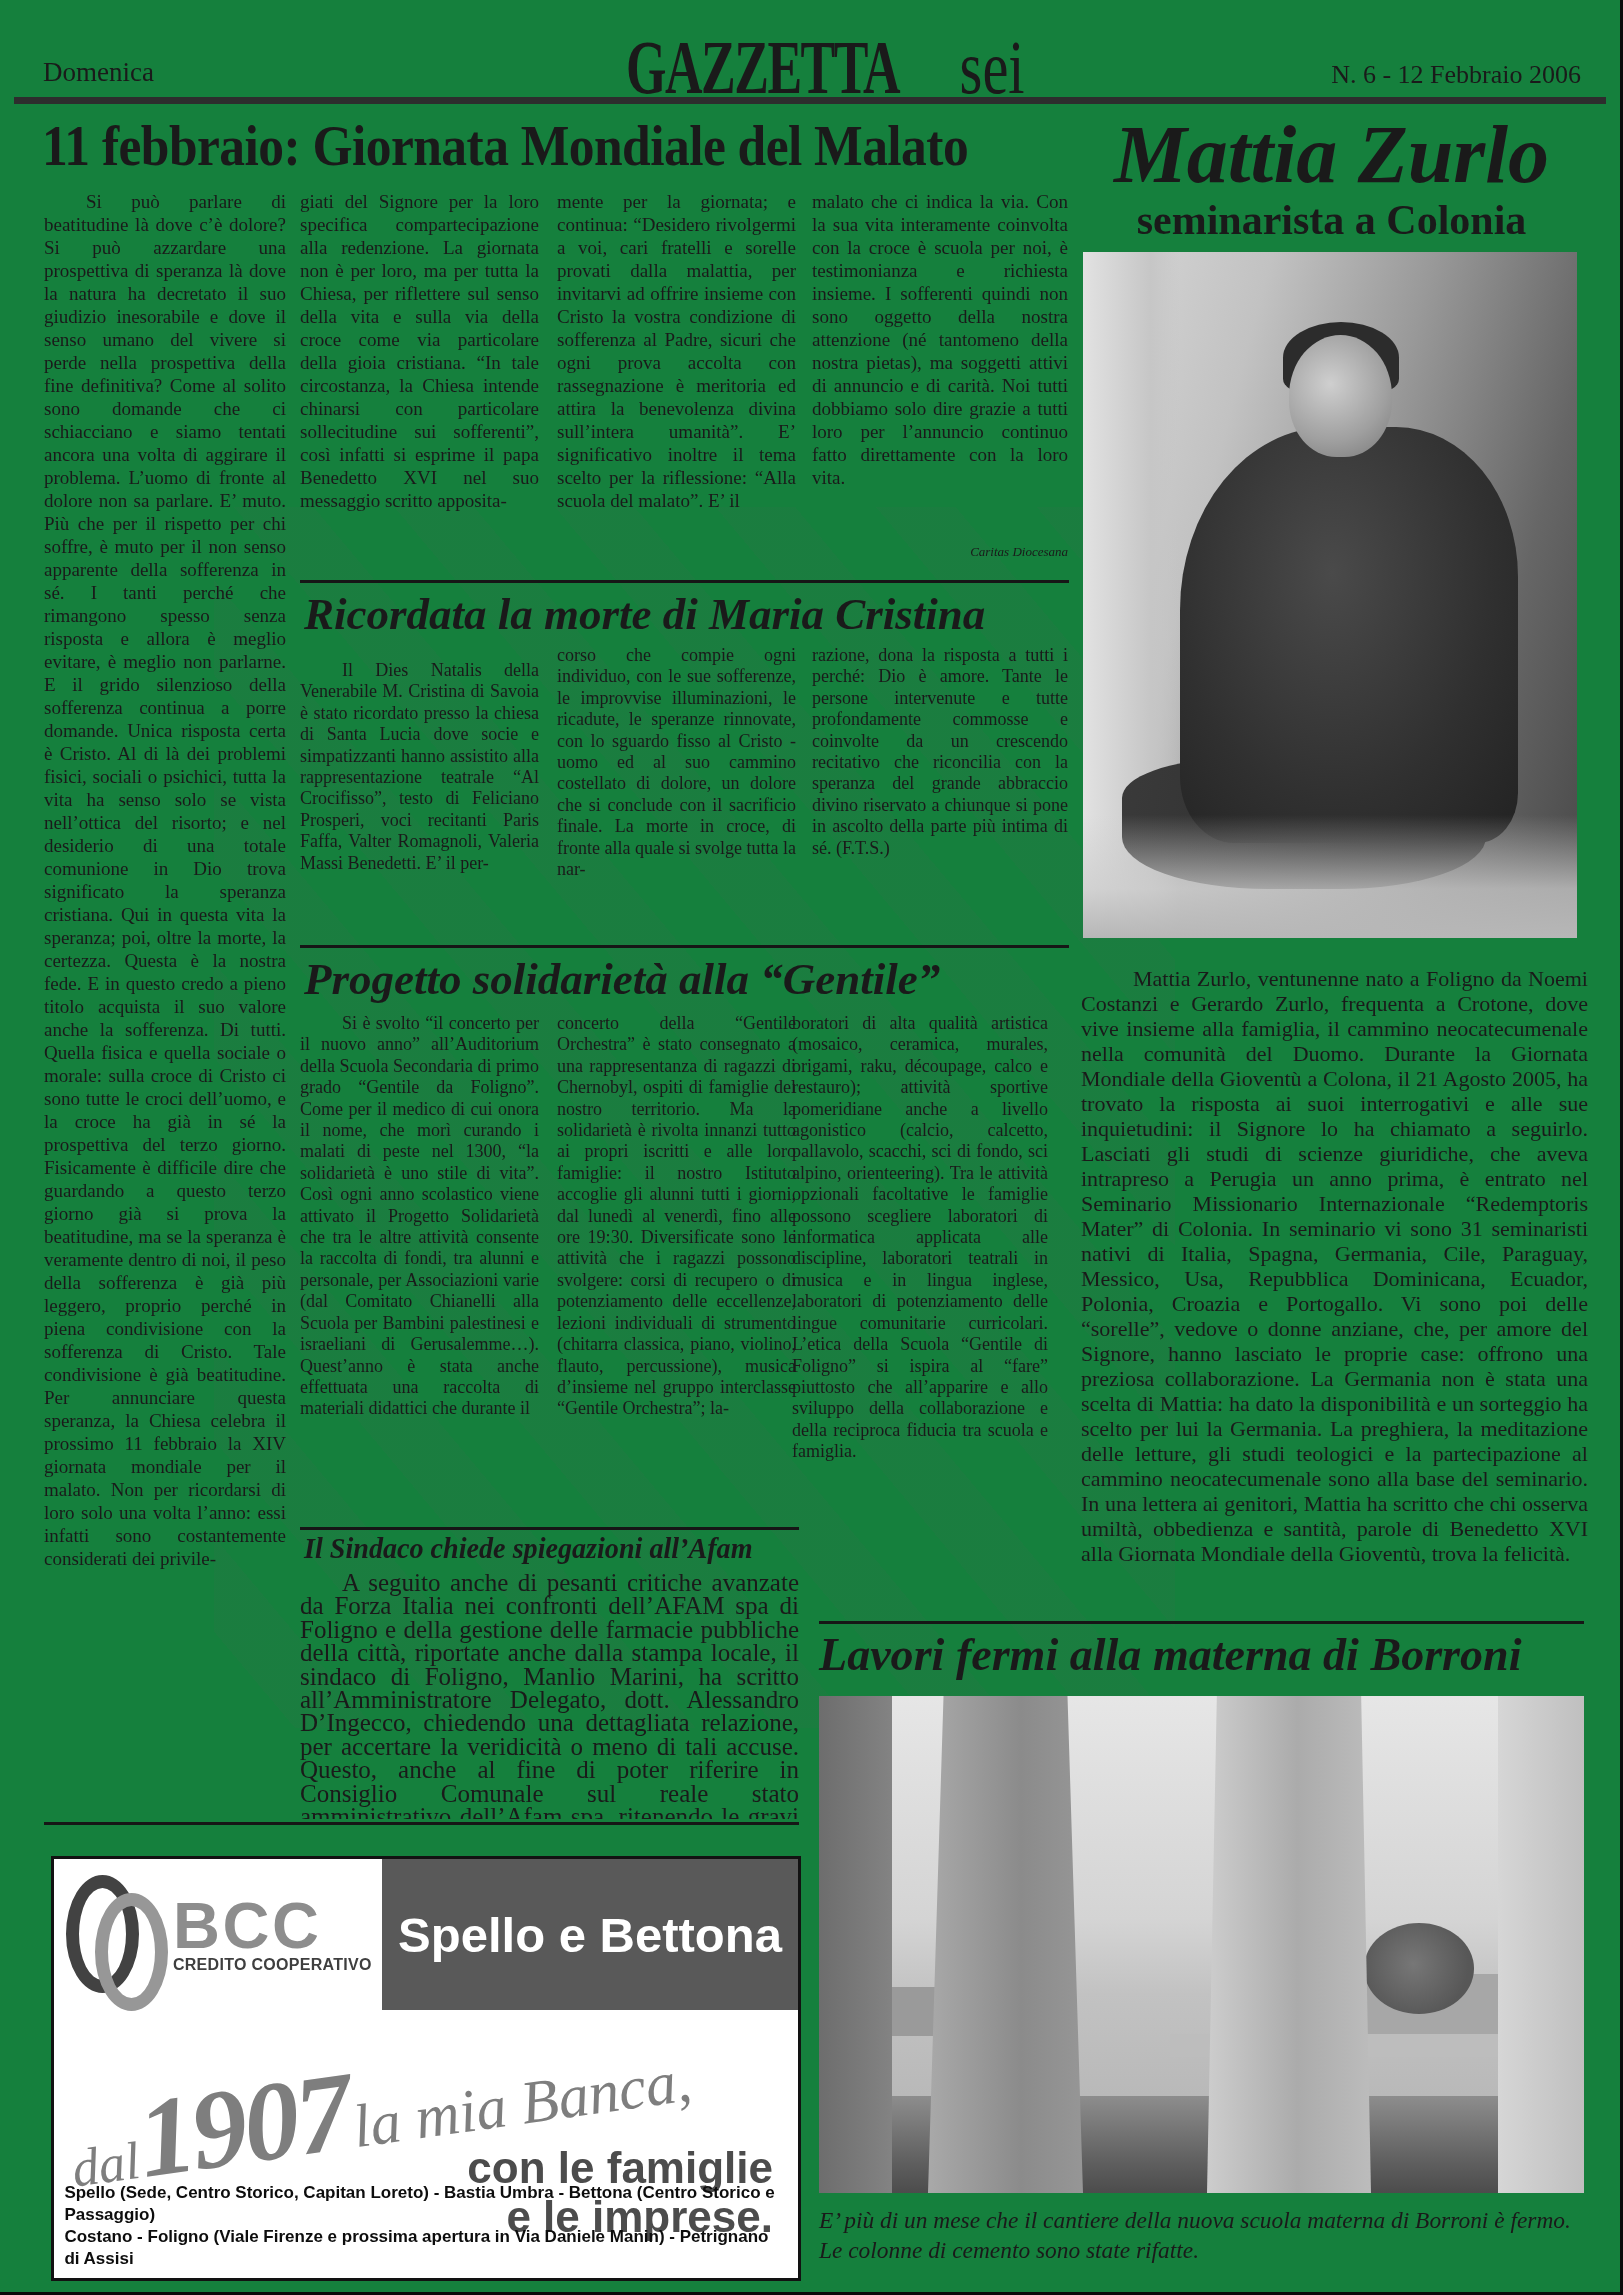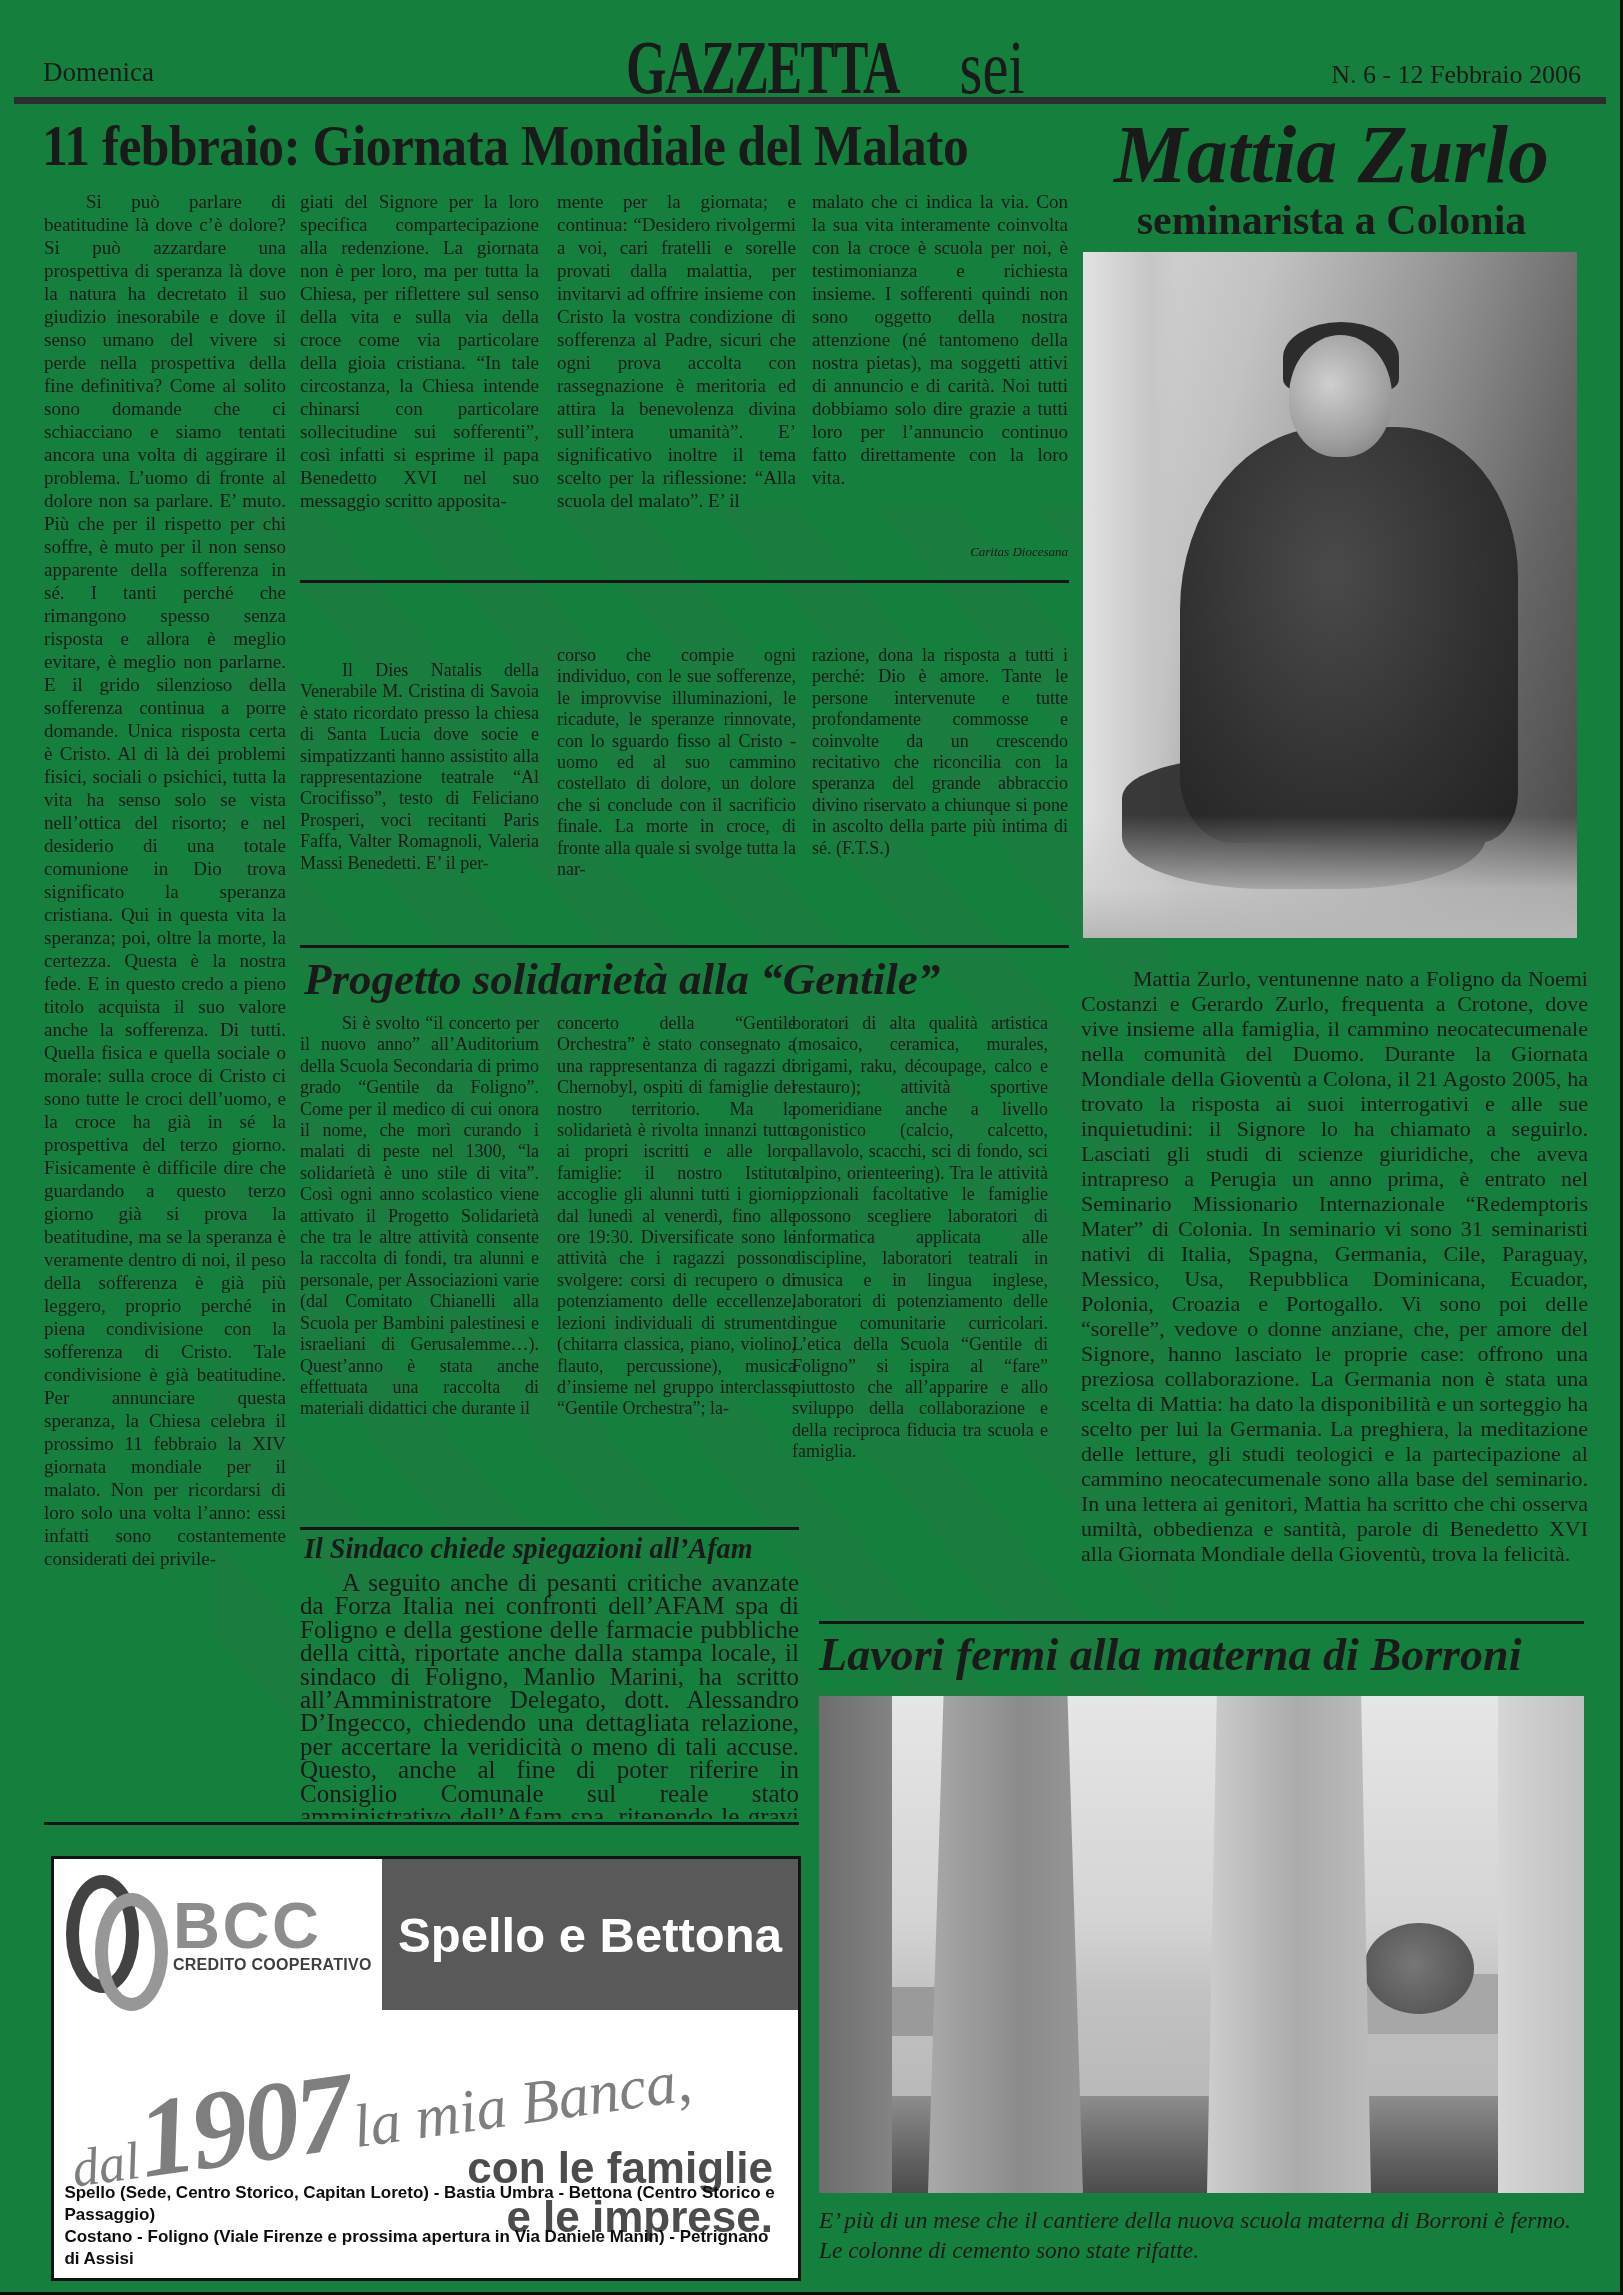--- a/index.html
+++ b/index.html
@@ -134,20 +134,21 @@
     <div class="mzp-frame"></div>
     <div class="mzp-legs"></div>
     <div class="mzp-body"></div>
     <div class="mzp-hair"></div>
     <div class="mzp-head"></div>
     <div class="mzp-floor"></div>
   </div>
   <div class="abs" id="mz-body">Mattia Zurlo, ventunenne nato a Foligno da Noemi Costanzi e Gerardo Zurlo, frequenta a Crotone, dove vive insieme alla famiglia, il cammino neocatecumenale nella comunità del Duomo. Durante la Giornata Mondiale della Gioventù a Colona, il 21 Agosto 2005, ha trovato la risposta ai suoi interrogativi e alle sue inquietudini: il Signore lo ha chiamato a seguirlo. Lasciati gli studi di scienze giuridiche, che aveva intrapreso a Perugia un anno prima, è entrato nel Seminario Missionario Internazionale “Redemptoris Mater” di Colonia. In seminario vi sono 31 seminaristi nativi di Italia, Spagna, Germania, Cile, Paraguay, Messico, Usa, Repubblica Dominicana, Ecuador, Polonia, Croazia e Portogallo. Vi sono poi delle “sorelle”, vedove o donne anziane, che, per amore del Signore, hanno lasciato le proprie case: offrono una preziosa collaborazione. La Germania non è stata una scelta di Mattia: ha dato la disponibilità e un sorteggio ha scelto per lui la Germania. La preghiera, la meditazione delle letture, gli studi teologici e la partecipazione al cammino neocatecumenale sono alla base del seminario. In una lettera ai genitori, Mattia ha scritto che chi osserva umiltà, obbedienza e santità, parole di Benedetto XVI alla Giornata Mondiale della Gioventù, trova la felicità.</div>
 
   <div class="rule" style="left:300px;top:580px;width:769px;"></div>
+  <div class="sec-h" id="cris-h">Ricordata la morte di Maria Cristina</div>
   <div class="abs bodycol sm ind" id="cris-c1">Il Dies Natalis della Venerabile M. Cristina di Savoia è stato ricordato presso la chiesa di Santa Lucia dove socie e simpatizzanti hanno assistito alla rappresentazione teatrale “Al Crocifisso”, testo di Feliciano Prosperi, voci recitanti Paris Faffa, Valter Romagnoli, Valeria Massi Benedetti. E’ il per-</div>
   <div class="abs bodycol sm" id="cris-c2">corso che compie ogni individuo, con le sue sofferenze, le improvvise illuminazioni, le ricadute, le speranze rinnovate, con lo sguardo fisso al Cristo - uomo ed al suo cammino costellato di dolore, un dolore che si conclude con il sacrificio finale. La morte in croce, di fronte alla quale si svolge tutta la nar-</div>
   <div class="abs bodycol sm" id="cris-c3">razione, dona la risposta a tutti i perché: Dio è amore. Tante le persone intervenute e tutte profondamente commosse e coinvolte da un crescendo recitativo che riconcilia con la speranza del grande abbraccio divino riservato a chiunque si pone in ascolto della parte più intima di sé. (F.T.S.)</div>
 
   <div class="rule" style="left:300px;top:945px;width:769px;"></div>
   <div class="sec-h" id="gent-h">Progetto solidarietà alla “Gentile”</div>
   <div class="abs bodycol sm ind" id="gent-c1">Si è svolto “il concerto per il nuovo anno” all’Auditorium della Scuola Secondaria di primo grado “Gentile da Foligno”. Come per il medico di cui onora il nome, che morì curando i malati di peste nel 1300, “la solidarietà è uno stile di vita”. Così ogni anno scolastico viene attivato il Progetto Solidarietà che tra le altre attività consente la raccolta di fondi, tra alunni e personale, per Associazioni varie (dal Comitato Chianelli alla Scuola per Bambini palestinesi e israeliani di Gerusalemme…). Quest’anno è stata anche effettuata una raccolta di materiali didattici che durante il</div>
   <div class="abs bodycol sm" id="gent-c2">concerto della “Gentile Orchestra” è stato consegnato a una rappresentanza di ragazzi di Chernobyl, ospiti di famiglie del nostro territorio. Ma la solidarietà è rivolta innanzi tutto ai propri iscritti e alle loro famiglie: il nostro Istituto accoglie gli alunni tutti i giorni, dal lunedì al venerdì, fino alle ore 19:30. Diversificate sono le attività che i ragazzi possono svolgere: corsi di recupero o di potenziamento delle eccellenze, lezioni individuali di strumento (chitarra classica, piano, violino, flauto, percussione), musica d’insieme nel gruppo interclasse “Gentile Orchestra”; la-</div>
   <div class="abs bodycol sm" id="gent-c3">boratori di alta qualità artistica (mosaico, ceramica, murales, origami, raku, découpage, calco e restauro); attività sportive pomeridiane anche a livello agonistico (calcio, calcetto, pallavolo, scacchi, sci di fondo, sci alpino, orienteering). Tra le attività opzionali facoltative le famiglie possono scegliere laboratori di informatica applicata alle discipline, laboratori teatrali in musica e in lingua inglese, laboratori di potenziamento delle lingue comunitarie curricolari. L’etica della Scuola “Gentile di Foligno” si ispira al “fare” piuttosto che all’apparire e allo sviluppo della collaborazione e della reciproca fiducia tra scuola e famiglia.</div>
 

